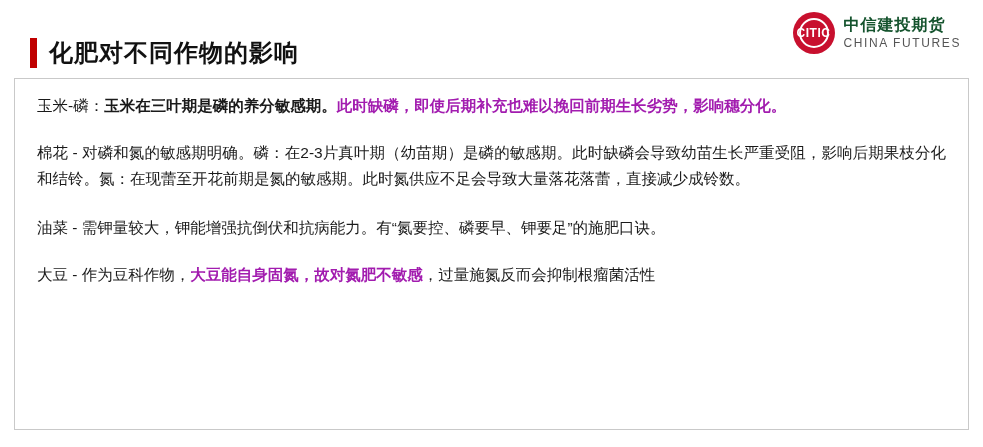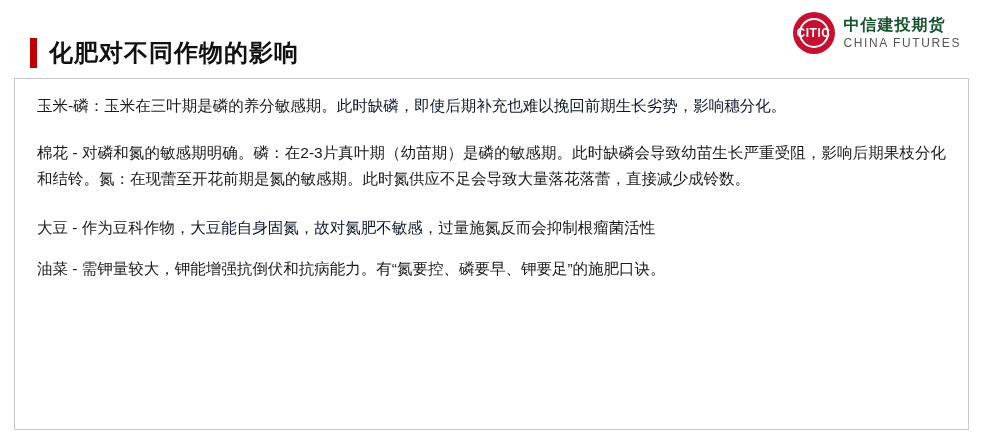--- a/index.html
+++ b/index.html
@@ -129,24 +129,24 @@
     color: #1a1a1a;
     text-align: justify;
     margin: 0 0 14px 0;
   }
   .para:last-child { margin-bottom: 0; }
   .para.p1 { margin-bottom: 20px; }
   .para.p2 { margin-bottom: 22px; }
   .para.p3 { margin-bottom: 20px; }
   .para.p4 { margin-bottom: 20px; }
   .red {
-    color: #0f172a;
+    color: #a21caf;
   }
   .bold {
-    font-weight: normal;
+    font-weight: bold;
   }
   .lead {
     font-weight: normal;
   }
 </style>
 </head>
 <body>
 
 <div class="slide">
 
@@ -171,22 +171,22 @@
 
     <p class="para p1">
       <span class="lead">玉米-磷：</span><span class="bold">玉米在三叶期是磷的养分敏感期。</span><span class="red bold">此时缺磷，即使后期补充也难以挽回前期生长劣势，影响穗分化。</span>
     </p>
 
     <p class="para p2">
       <span class="lead">棉花 - </span><span>对磷和氮的敏感期明确。磷：在2-3片真叶期（幼苗期）是磷的敏感期。此时缺磷会导致幼苗生长严重受阻，影响后期果枝分化和结铃。氮：在现蕾至开花前期是氮的敏感期。此时氮供应不足会导致大量落花落蕾，直接减少成铃数。</span>
     </p>
 
 
+    <p class="para p4">
+      <span>油菜 - </span><span>需钾量较大，钾能增强抗倒伏和抗病能力。有“氮要控、磷要早、钾要足”的施肥口诀。</span>
+    </p>
+
     <p class="para">
       <span>大豆 - </span><span>作为豆科作物，</span><span class="red bold">大豆能自身固氮，故对氮肥不敏感</span><span>，过量施氮反而会抑制根瘤菌活性</span>
-    </p>
-
-    <p class="para p4">
-      <span>油菜 - </span><span>需钾量较大，钾能增强抗倒伏和抗病能力。有“氮要控、磷要早、钾要足”的施肥口诀。</span>
     </p>
 
   </div>
 </div>
 
 </body></html>

